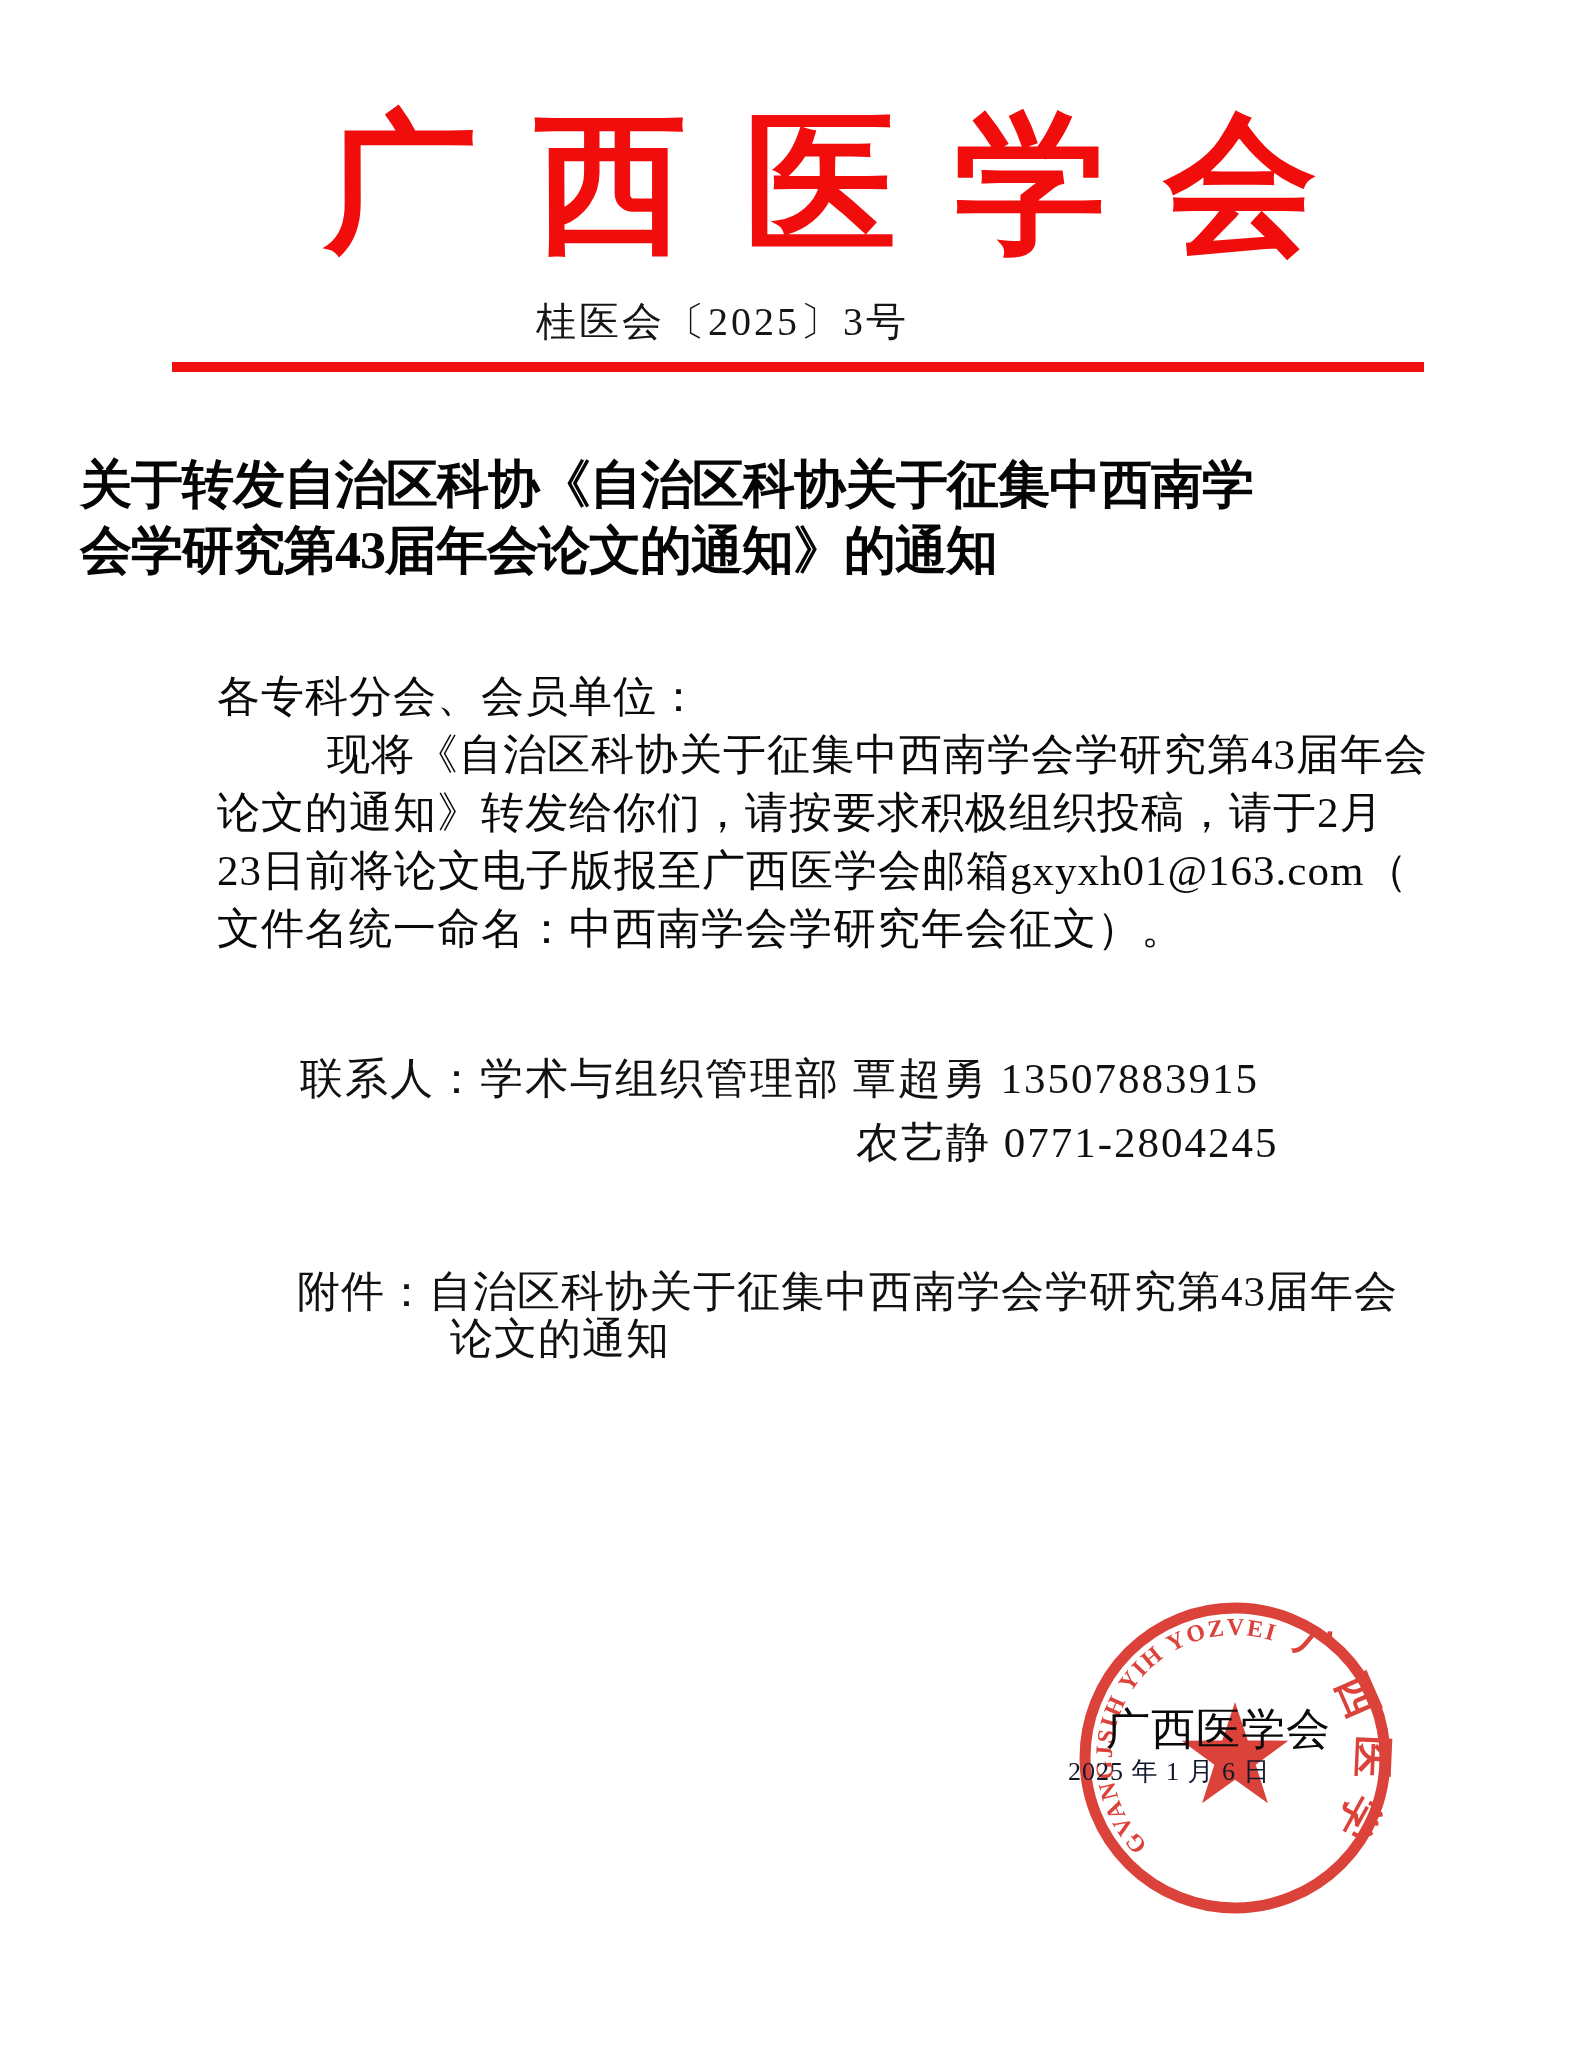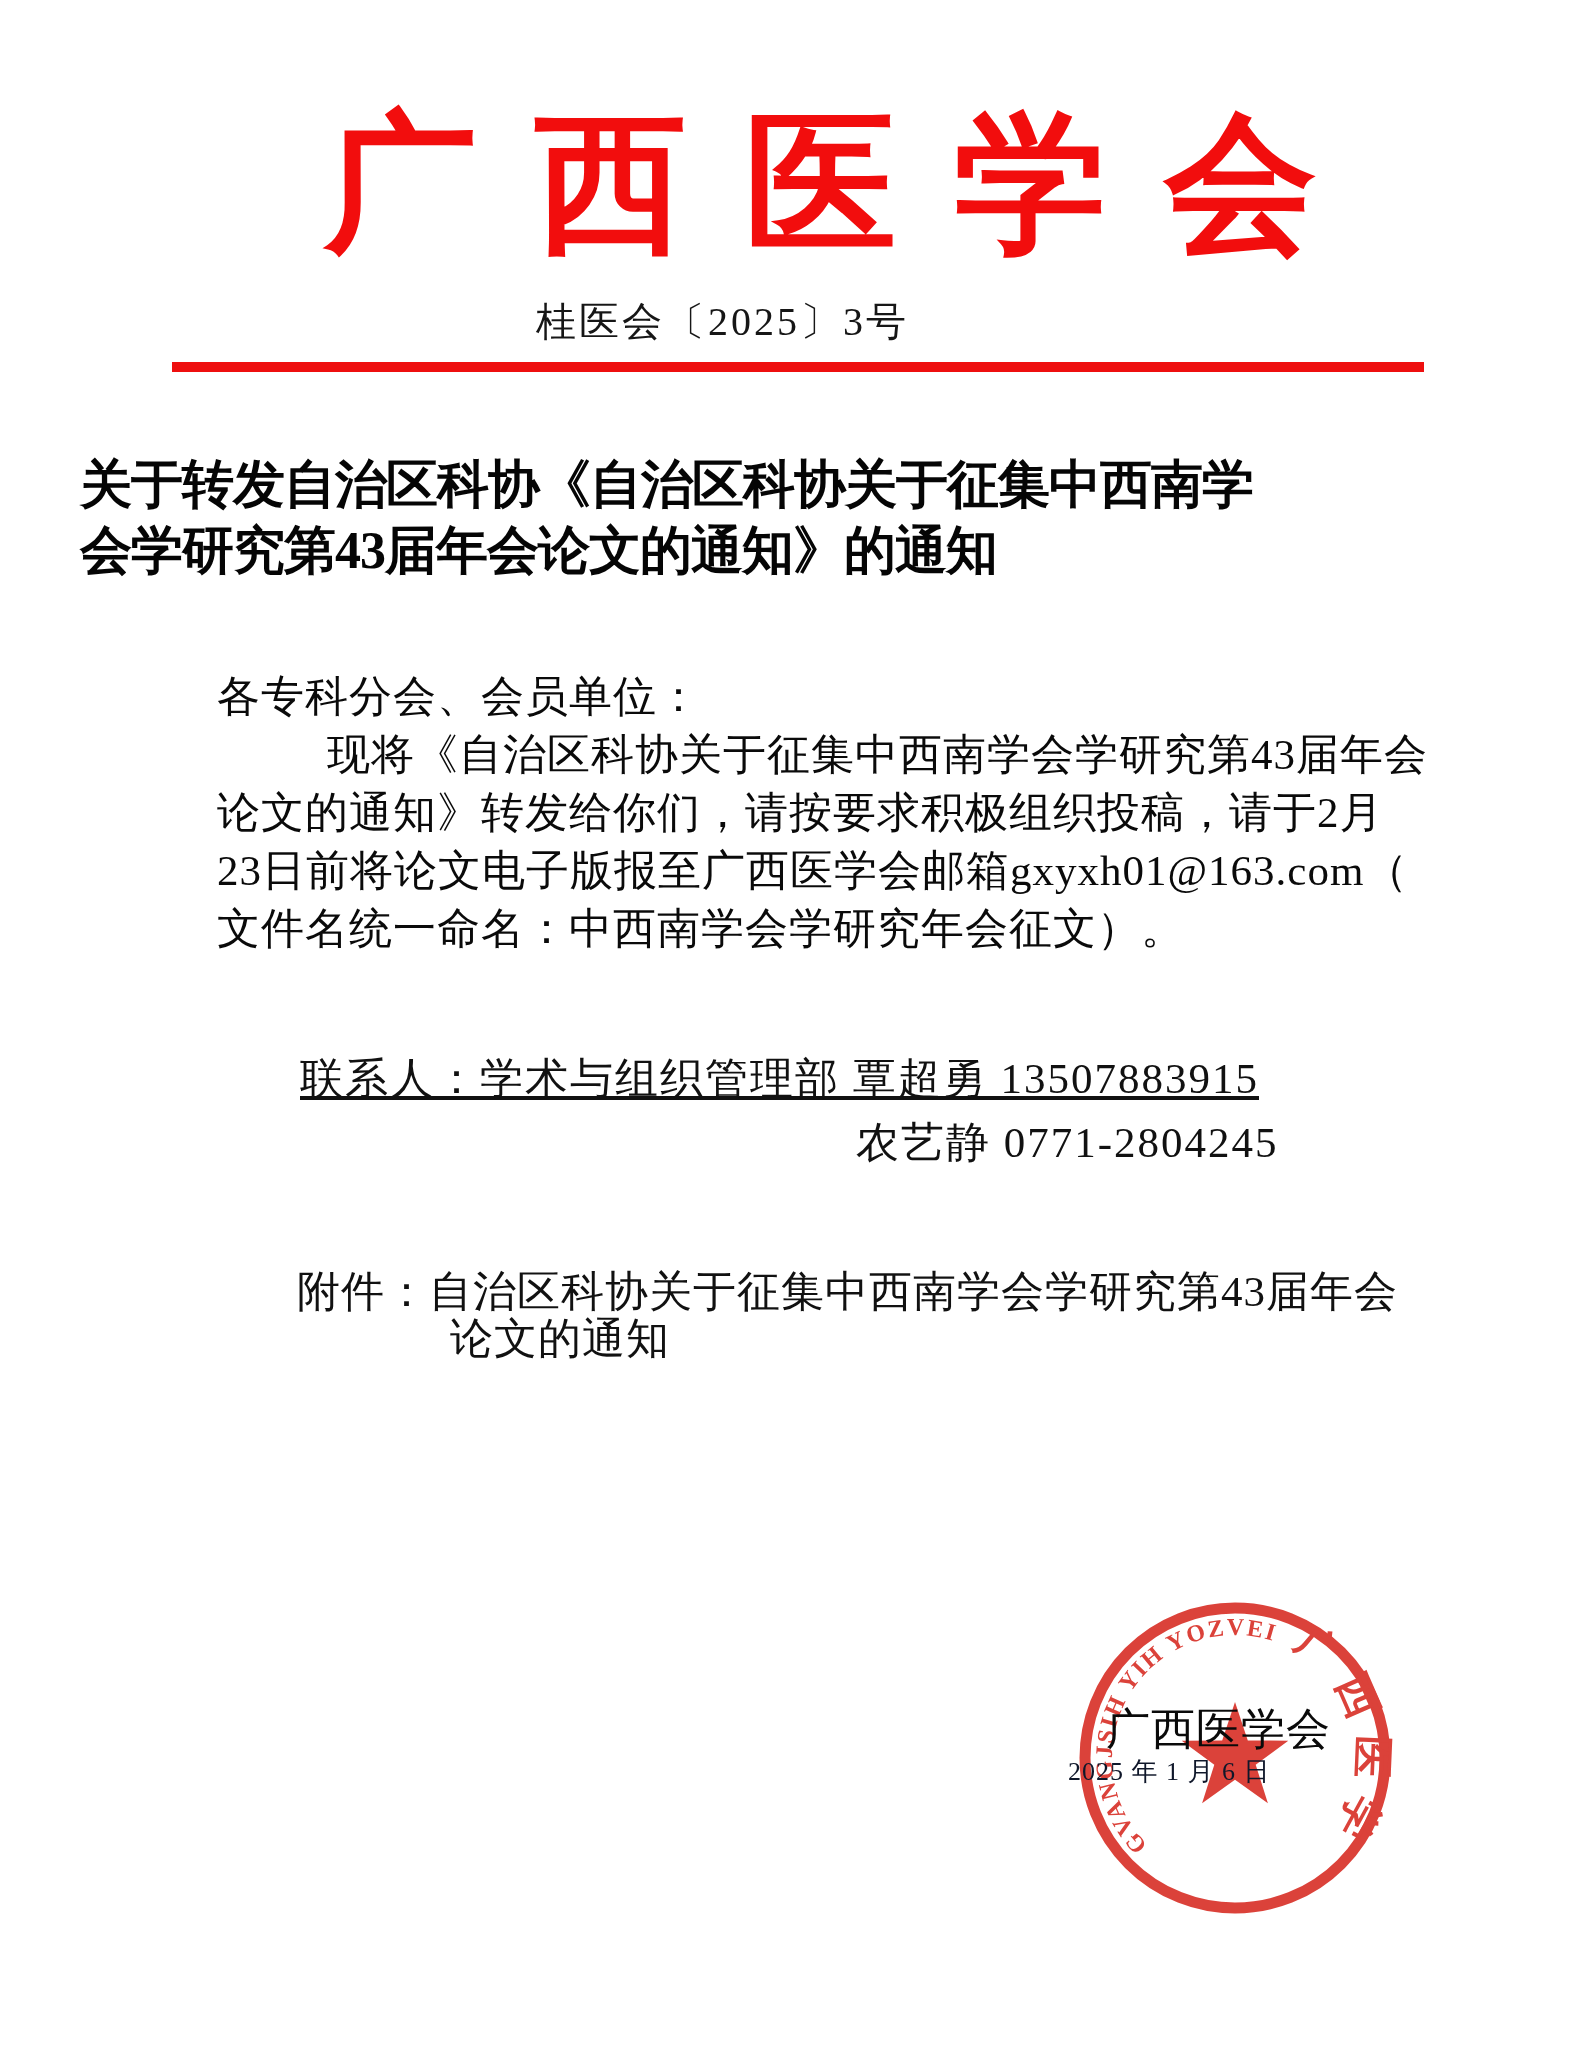--- a/index.html
+++ b/index.html
@@ -25,21 +25,21 @@
   .main-title{
     position:absolute; top:452px; left:80px; width:1427px; text-align:left;
     font-size:52px; font-weight:bold; line-height:66px; letter-spacing:-1px;
     color:#050505;
   }
   .body-block{
     position:absolute; top:668px; left:217px; width:1185px;
     font-size:43px; line-height:58px; letter-spacing:1px; color:#0a0a0a;
   }
   .para-indent{padding-left:110px;}
-  .contact-line-1{position:absolute; top:1050px; left:300px; font-size:43px; letter-spacing:2px;text-decoration:underline;}
+  .contact-line-1{position:absolute; top:1050px; left:300px; font-size:43px; letter-spacing:2px;}
   .contact-line-2{position:absolute; top:1114px; left:856px; font-size:43px; letter-spacing:2px;}
   .attachment-line-1{position:absolute; top:1252px; left:297px; font-size:43px; letter-spacing:1px;margin-top:11px;}
   .attachment-line-2{position:absolute; top:1310px; left:433px; font-size:43px; letter-spacing:1px;margin-left:17px;}
   .seal-wrap{position:absolute; top:1585px; left:1062px; width:346px; height:346px; opacity:.88;}
   .sig-org{position:absolute; top:1700px; left:1106px; font-size:44px; letter-spacing:1px; color:#0a0a0a;}
   .sig-date{position:absolute; top:1754px; left:1068px; font-size:26px; letter-spacing:1px; color:#0f172a;text-align:right;}
 </style>
 </head>
 <body>
 

